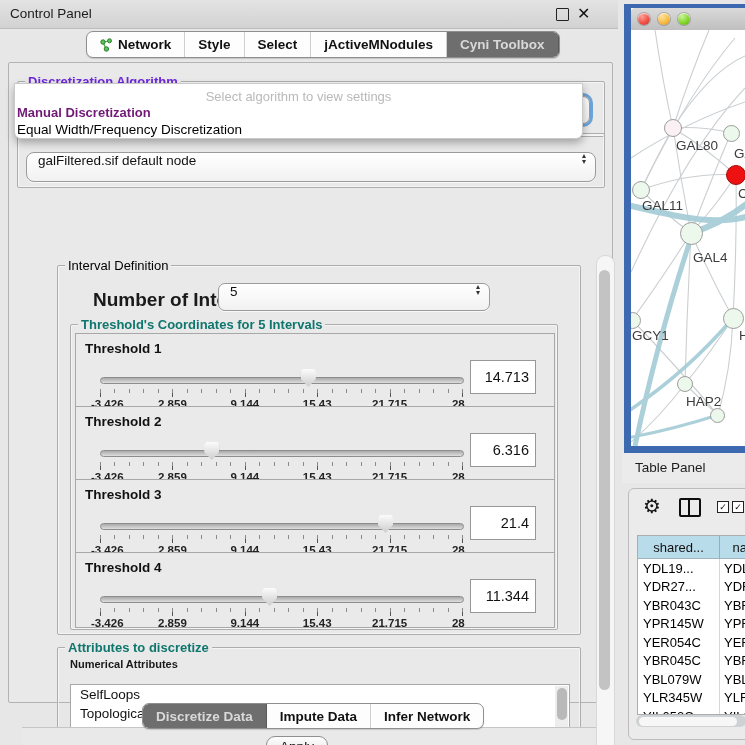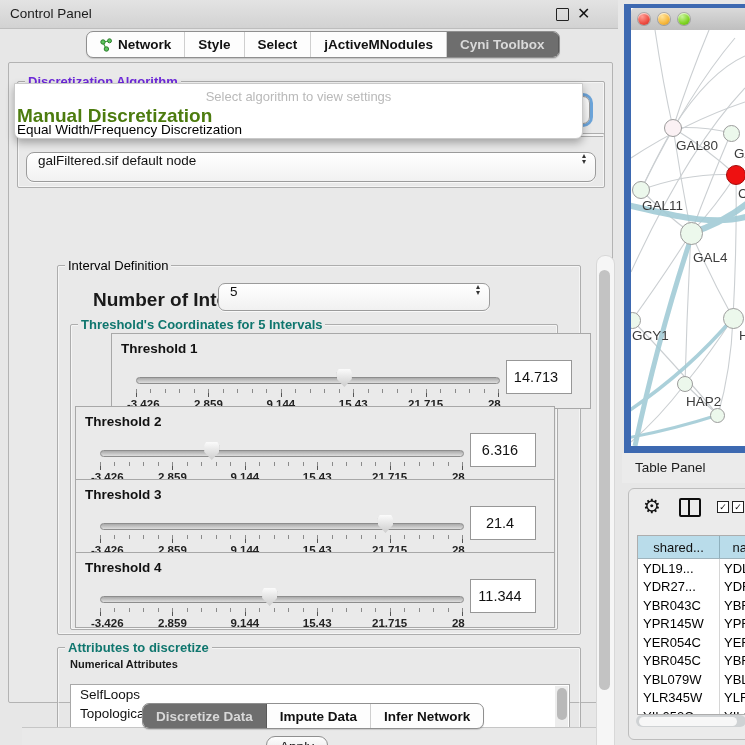--- a/index.html
+++ b/index.html
@@ -39,38 +39,38 @@
 
   
   .combo{position:absolute;background:linear-gradient(#ffffff,#f1f1f1);border:1px solid #9b9b9b;border-radius:6px;display:flex;align-items:flex-start;box-shadow:0 1px 0 rgba(255,255,255,.7);}
   .combo .val{flex:1;padding-left:11px;font-size:13.5px;color:#111;white-space:nowrap;overflow:hidden;}
   .spinner{width:22px;display:flex;flex-direction:column;align-items:center;justify-content:center;line-height:6px;font-size:8px;color:#333;}
   .focusring{box-shadow:0 0 0 3px rgba(86,152,214,.85);}
 
   
   .popup{left:13px;top:82px;width:567px;height:54px;background:#fff;border:1px solid #c9c9c9;border-radius:0 0 7px 7px;box-shadow:0 4px 9px rgba(0,0,0,.3);z-index:30;}
   .popup .ph{position:absolute;left:0;top:5px;width:100%;text-align:center;color:#b9b9b9;font-size:13px;}
-  .popup .op1{position:absolute;left:2px;top:21px;font-size:19px;font-weight:bold;color:#4d7c0f;}
+  .popup .op1{position:absolute;left:2px;top:21px;font-size:13px;font-weight:bold;color:#701a75;}
   .popup .op2{position:absolute;left:2px;top:38px;font-size:13.5px;color:#000;}
 
   
   .scrollpane{left:12px;top:128px;width:595px;height:571px;border:0;}
   .vscroll{position:absolute;right:1px;top:64px;width:17px;height:505px;background:#f6f6f6;border:1px solid #d8d8d8;border-radius:9px;}
   .vscroll .thumb{position:absolute;left:2px;top:14px;width:11px;height:420px;background:#c3c3c3;border-radius:6px;}
 
   
   .th-row{position:absolute;left:4px;width:478px;height:74px;background:#eaeaea;border:1px solid #a8a8a8;}
   .th-label{position:absolute;left:9px;top:7px;font-weight:bold;font-size:13.5px;color:#111;}
   .slider{position:absolute;left:24px;top:30px;width:362px;height:44px;}
   .track{position:absolute;left:0;top:13px;width:100%;height:5px;background:linear-gradient(#a9a9a9,#dedede);border:1px solid #8d8d8d;border-radius:4px;}
   .thumb-pt{position:absolute;top:5px;width:15px;height:18px;margin-left:-8px;background:linear-gradient(#fbfbfb,#cdcdcd);clip-path:polygon(12% 0,88% 0,100% 18%,100% 55%,50% 100%,0 55%,0 18%);filter:drop-shadow(0 0 1px #777);}
   .ticks-minor{position:absolute;left:0;top:25px;width:100.5%;height:4px;background:repeating-linear-gradient(to right,#8a8a8a 0 1px,transparent 1px 14.48px);}
   .ticks-major{position:absolute;left:0;top:25px;width:100.5%;height:8px;background:repeating-linear-gradient(to right,#555 0 1px,transparent 1px 72.4px);}
   .tick-lab{position:absolute;top:34px;transform:translateX(-50%);font-size:11.5px;font-weight:bold;color:#222;white-space:nowrap;}
-  .th-value{position:absolute;left:394px;top:26px;width:66px;height:34px;background:#fff;border:1px solid #979797;font-family:"Liberation Sans",sans-serif;font-size:14.5px;color:#111;text-align:center;padding:0 6px 0 0;box-sizing:border-box;}
+  .th-value{position:absolute;left:394px;top:26px;width:66px;height:34px;background:#fff;border:1px solid #979797;font-family:"Liberation Sans",sans-serif;font-size:14.5px;color:#111;text-align:right;padding:0 6px 0 0;box-sizing:border-box;}
 
   
   .attr-list{position:absolute;left:12px;top:36px;width:498px;height:50px;background:#fff;border:1px solid #a8a8a8;overflow:hidden;}
   .attr-item{padding:1px 0 1px 9px;font-size:13.5px;color:#111;line-height:17px;white-space:nowrap;}
   .list-vscroll{position:absolute;right:1px;top:1px;width:13px;height:48px;background:#ededed;}
   .list-vscroll .thumb{position:absolute;left:1.5px;top:2px;width:10px;height:32px;background:#b9b9b9;border-radius:5px;}
 
   .apply-bar{left:1px;top:536px;width:593px;height:34px;background:#e9e9e9;border-top:1px solid #c6c6c6;}
   .apply-btn{left:244px;top:8px;width:60px;height:20px;background:linear-gradient(#fdfdfd,#e4e4e4);border:1px solid #8f8f8f;border-radius:9px;font-size:13.5px;color:#111;text-align:center;line-height:19px;}
 
@@ -175,21 +175,21 @@
           <div class="val">5</div>
           <div class="spinner">
               <span>▴</span>
               <span>▾</span>
             </div>
         </div>
 
         <div class="group" style="left:12px;top:58px;width:486px;height:304px;">
           <div class="group-title t-blue">Threshold's Coordinates for 5 Intervals</div>
 
-          <div class="th-row" style="top:8px;margin-left:36px;">
+          <div class="th-row" style="top:8px;">
             <div class="th-label">Threshold 1</div>
             <div class="slider">
               <div class="track"></div>
               <div class="thumb-pt" style="left:57.7%;"></div>
               <div class="ticks-major"></div>
               <div class="ticks-minor"></div>
               <span class="tick-lab" style="left:2%;">-3.426</span>
               <span class="tick-lab" style="left:20%;">2.859</span>
               <span class="tick-lab" style="left:40%;">9.144</span>
               <span class="tick-lab" style="left:60%;">15.43</span>

